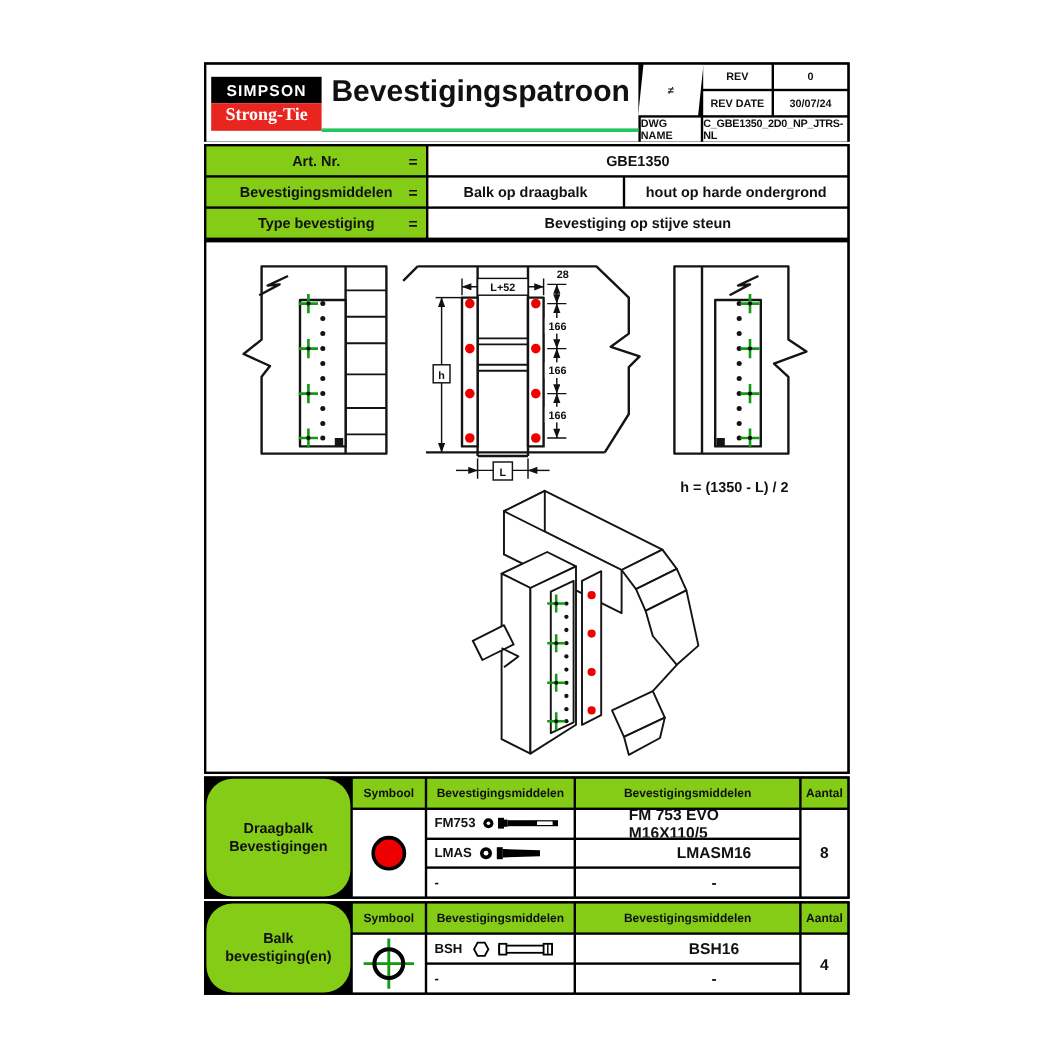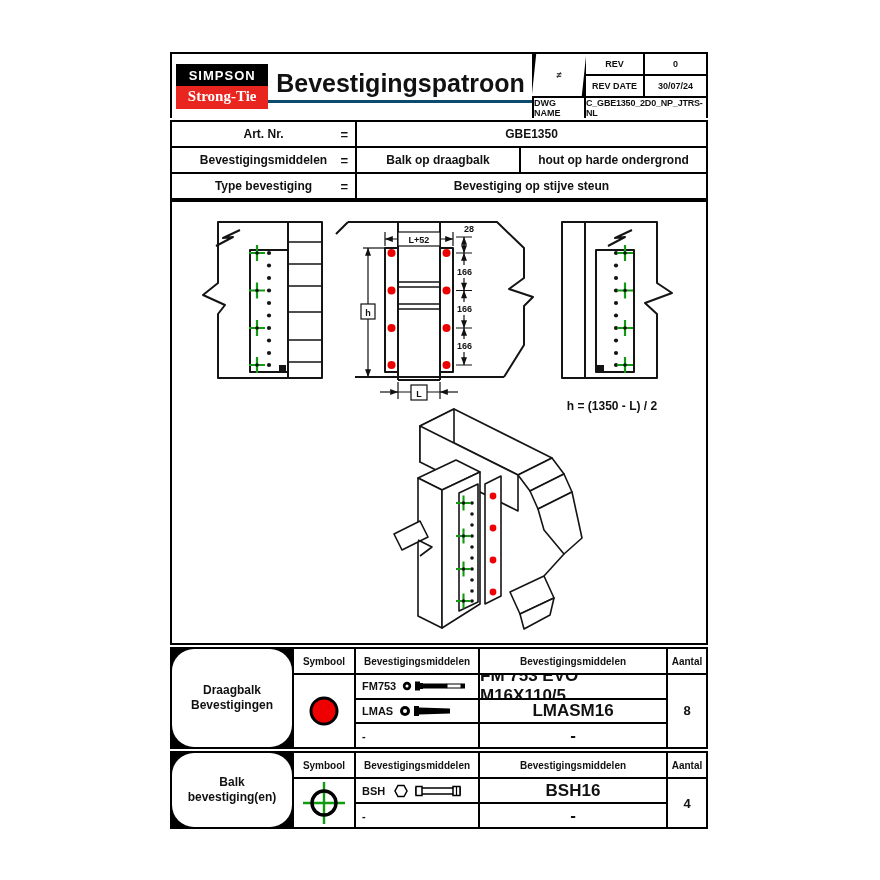--- a/index.html
+++ b/index.html
@@ -7,32 +7,32 @@
     width:880px;height:880px;position:relative;background:#ffffff;
     font-family:"Liberation Sans",sans-serif;color:#111;
   }
   .sheet{position:absolute;left:170px;top:52px;width:538px;height:777px;}
   .blk{
     position:absolute;left:0;width:538px;background:#000;
     border:2px solid #000;display:grid;gap:2px;box-sizing:border-box;
   }
   .c{background:#fff;display:flex;align-items:center;justify-content:center;
      font-weight:bold;overflow:hidden;}
-  .gray{background:#ffffff;}
+  .gray{background:#84cc16;}
   
   #hdr{top:0;height:66px;grid-template-columns:360px 1fr;}
   .logo-title{display:flex;align-items:center;}
   .logo{width:92px;margin-left:5px;flex:0 0 auto;}
   .logo .l1{background:#000;color:#fff;font-weight:bold;font-size:13px;
     letter-spacing:1px;text-align:center;padding:4px 0 3px;}
   .logo .l2{background:#e8251e;color:#fff;font-weight:bold;font-size:15px;
     font-family:"Liberation Serif",serif;text-align:center;padding:2px 0 4px;}
   .ttl{flex:1;display:flex;justify-content:center;}
-  .ttl span{font-size:25px;font-weight:bold;border-bottom:3px solid #0c4a6e;
-    padding:0 8px 2px;}
+  .ttl span{font-size:25px;font-weight:bold;border-bottom:3px solid #22c55e;
+    padding:0 8px 16px;}
   .rev-grid{background:transparent;display:grid;gap:2px;
     grid-template-columns:50px 57px 1fr;grid-template-rows:1fr 1fr 1fr;
     grid-template-areas:"sym rev revv" "sym revd revdv" "dwg dwgv dwgv";}
   .rev-grid .c{font-size:9px;}
   .neq{grid-area:sym;font-size:32px;font-weight:bold;transform:skewX(-6deg);}
   .dwgl{font-size:7px;}
   .dwgv{font-size:7.5px;letter-spacing:-0.2px;}
   
   #info{top:68px;height:80px;grid-template-columns:183px 162px 1fr;
     grid-template-rows:1fr 1fr 1fr;}
@@ -42,21 +42,21 @@
   .span2{grid-column:2/4;}
   
   #draw{top:148px;height:445px;grid-template-columns:1fr;}
   
   .ftab{grid-template-columns:120px 60px 122px 186px 1fr;}
   #t1{top:595px;height:102px;grid-template-rows:24px 1fr 1fr 1fr;}
   #t2{top:699px;height:78px;grid-template-rows:24px 1fr 1fr;}
   .glabel{font-size:12px;text-align:center;white-space:pre-line;line-height:1.25;border-radius:22px;}
   .thead{font-size:10px;}
   .rowcode{justify-content:flex-start;padding-left:6px;gap:5px;font-size:11px;}
-  .rowname{font-size:17px;}
+  .rowname{font-size:13px;padding-left:44px;}
   .aantal{font-size:13px;}
   svg text{font-family:"Liberation Sans",sans-serif;}
   .dim{font-size:9px;font-weight:bold;fill:#111;text-anchor:middle;}
 </style>
 </head>
 <body>
 
 <div class="sheet">
 
   <div class="blk" id="hdr">

